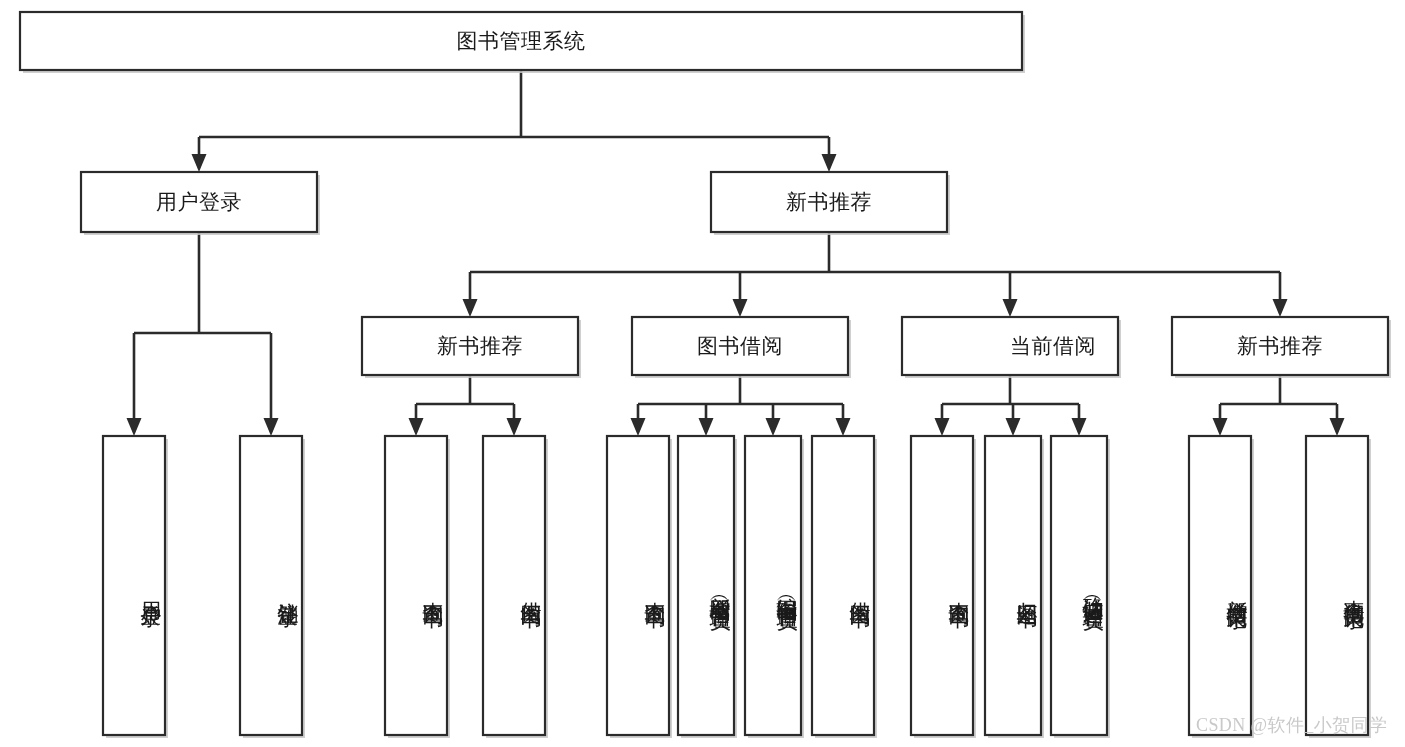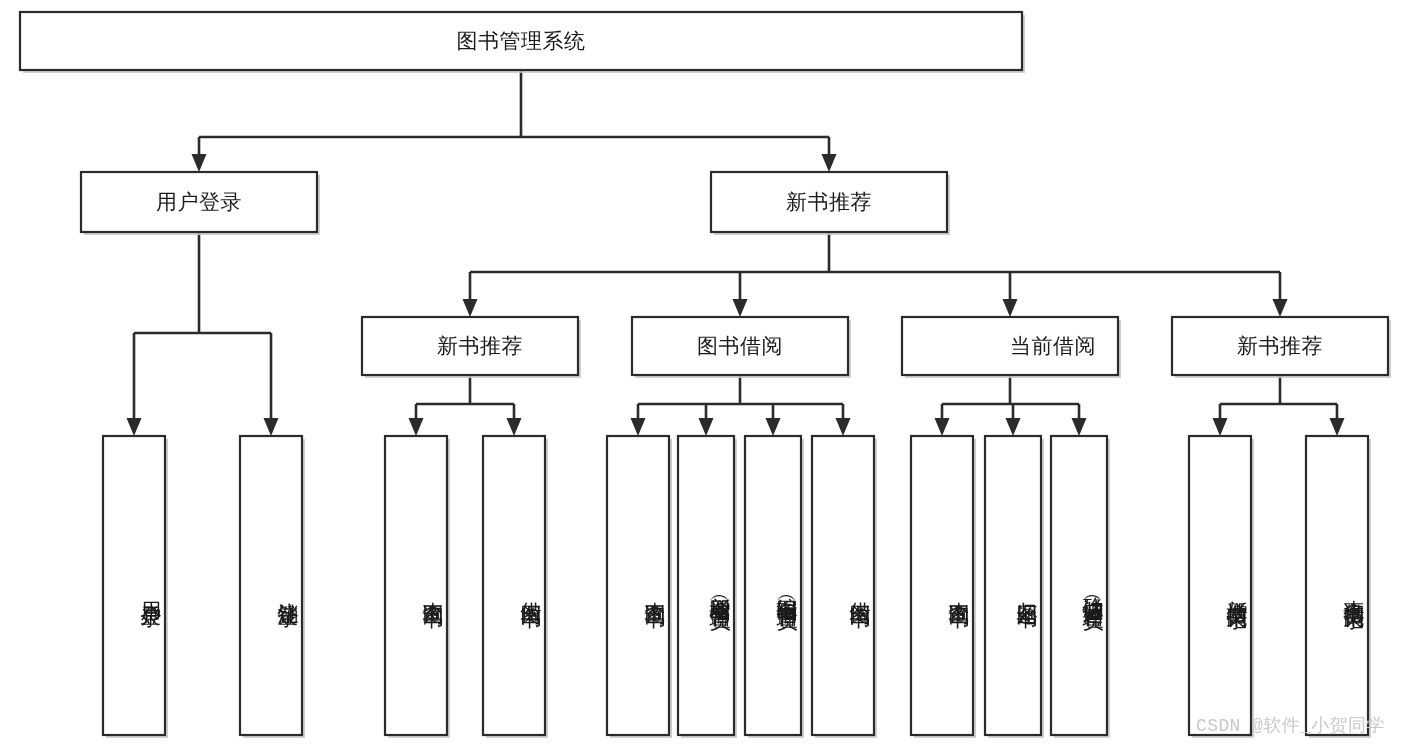--- a/index.html
+++ b/index.html
@@ -65,21 +65,21 @@
     text-orientation: upright;
     font-size: 21px;
     letter-spacing: 2px;
     padding-top: 6px;
     align-items: flex-start;
   }
   .watermark {
     position: absolute;
     color: #c9c9c9;
     font-size: 18px;
-    font-family: Liberation Mono, monospace;
+    font-family: Liberation Serif, serif;
     white-space: nowrap;
     letter-spacing: 0.4px;
     pointer-events: none;
   }
 </style>
 </head>
 <body>
 
 <div id="diagram-root">
   <svg class="flow" viewBox="0 0 1405 747">

